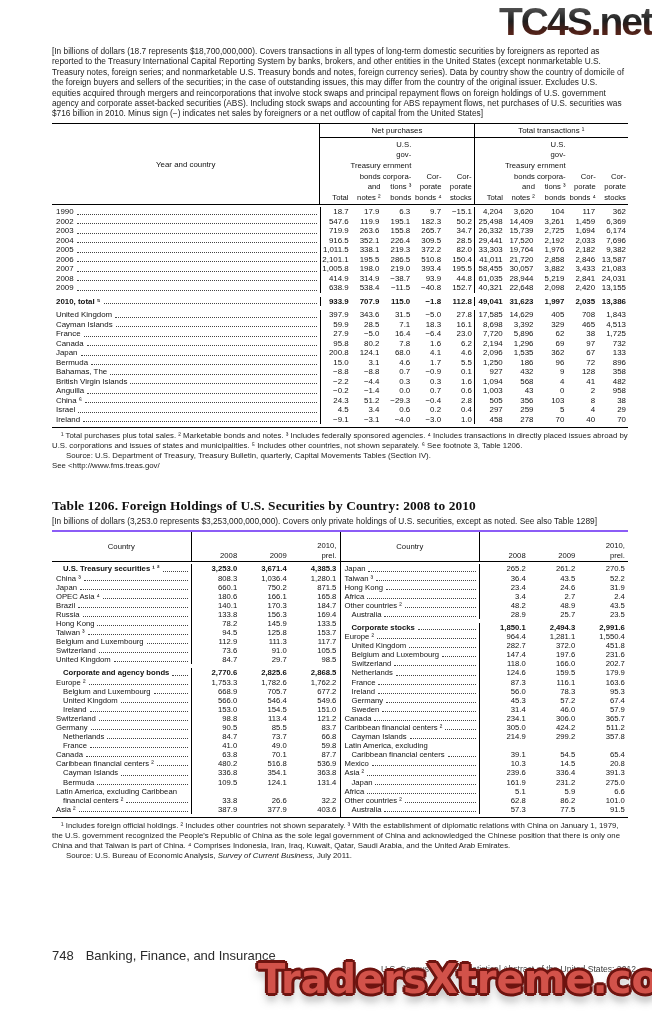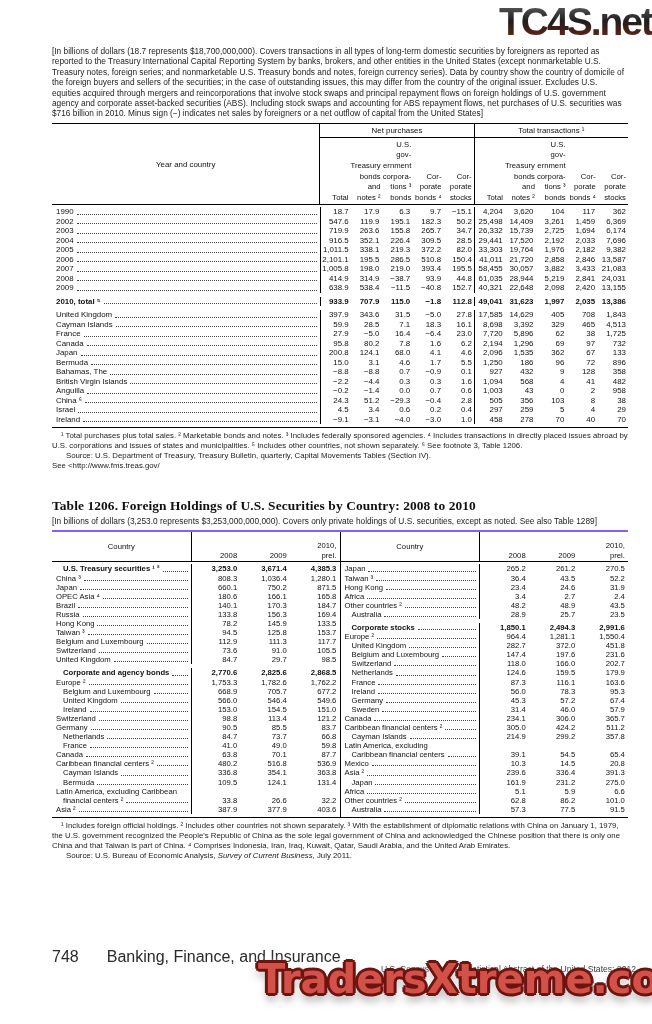--- a/index.html
+++ b/index.html
@@ -56,22 +56,22 @@
   .t1206 .num{padding-right:3px;}
 
   
   .fnote{font-size:7.8px;line-height:10px;margin:3px 0 0 0;text-indent:9px;color:#222;}
   .srcline{font-size:7.8px;line-height:10px;margin:0;text-indent:14px;color:#222;}
   .seeline{font-size:7.8px;line-height:10px;margin:0;color:#222;}
   .t1206-block{margin-top:27px;}
   .it{font-style:italic;}
 
   
-  .pfoot-left{position:absolute;left:52px;top:948px;font-size:16px;color:#2a2a2a;
-              display:flex;align-items:baseline;gap:28px;}
+  .pfoot-left{position:absolute;left:52px;top:948px;font-size:13px;color:#2a2a2a;
+              display:flex;align-items:baseline;gap:12px;}
   .pfoot-right{position:absolute;right:16px;top:964px;font-size:8.6px;color:#333;}
 
   
   .wm{position:absolute;font-weight:bold;pointer-events:none;}
   .wm-top{top:0px;right:0px;font-size:39px;letter-spacing:-2px;
           background:linear-gradient(#5a5a5a 12%,#1e1e1e 48%,#4a2018 70%,#6b3124 95%);
           -webkit-background-clip:text;background-clip:text;color:transparent;
           font-family:"Liberation Sans",sans-serif;}
   .wm-mid{left:146px;top:488px;font-size:44px;letter-spacing:1px;color:#c0121a;
           font-family:"DejaVu Sans",sans-serif;font-weight:800;

